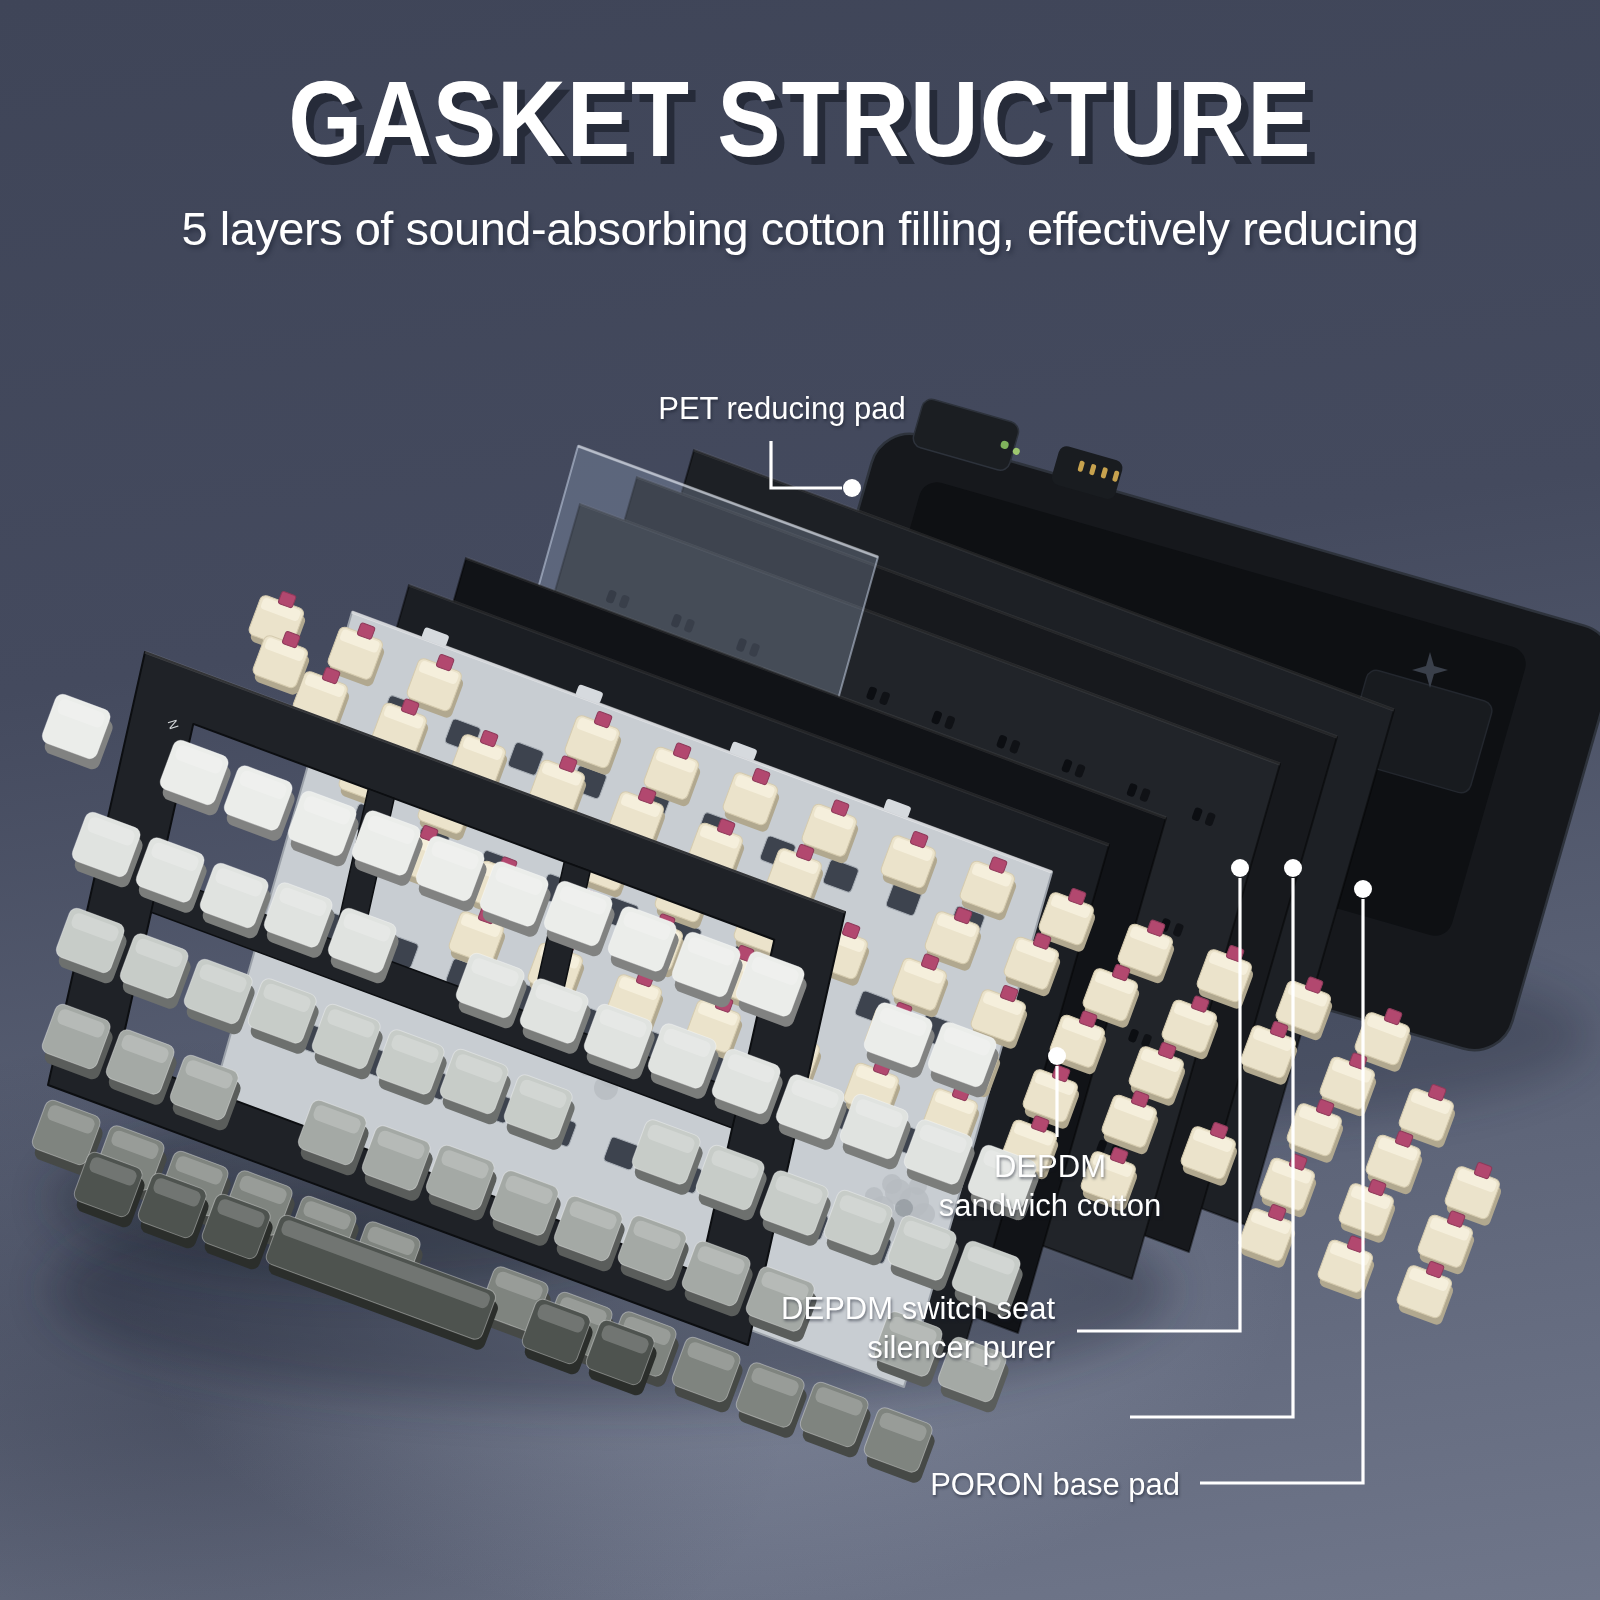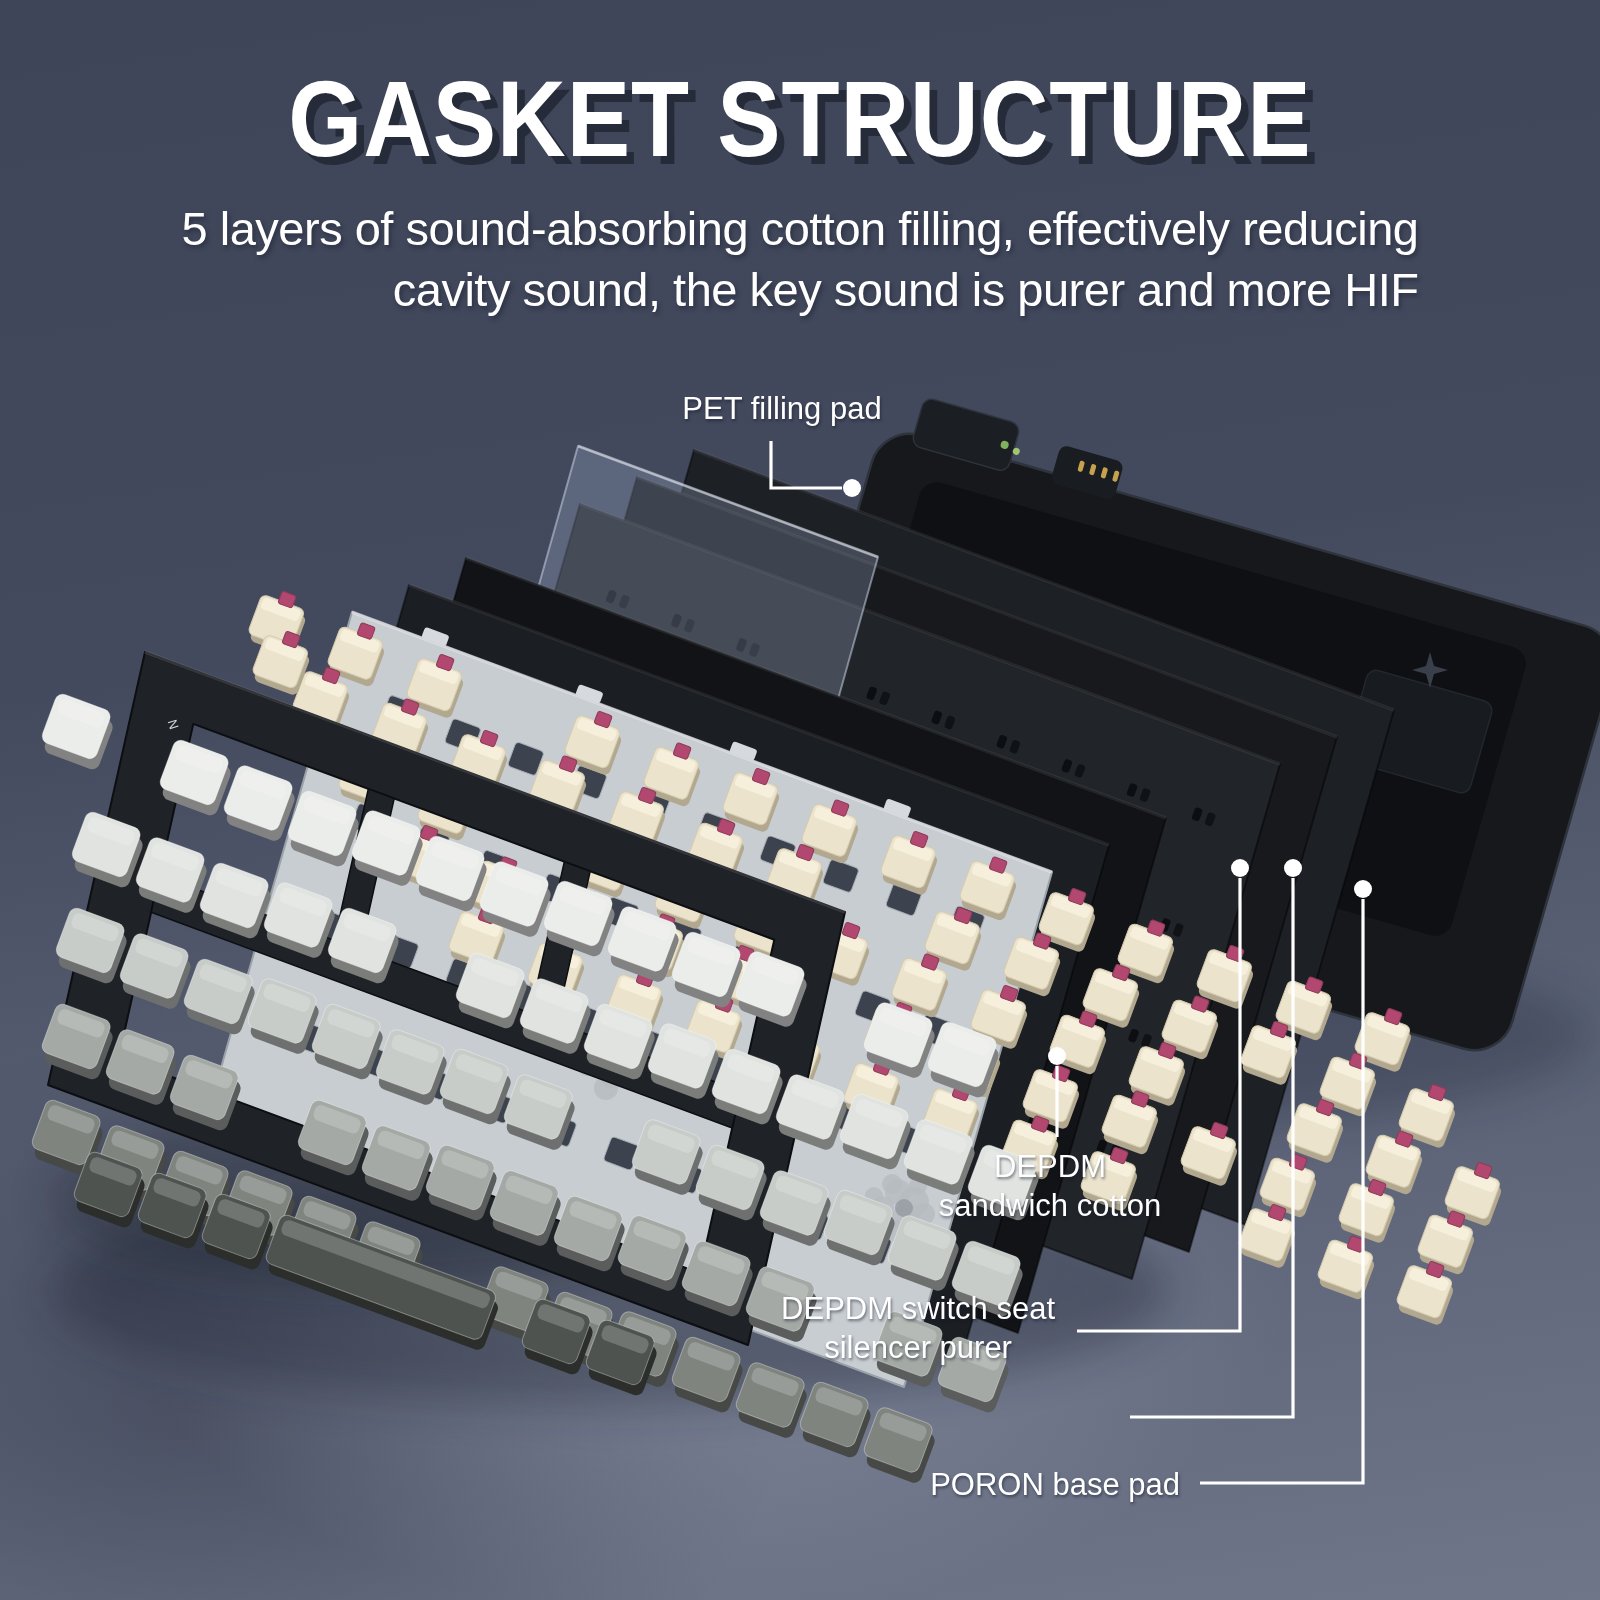--- a/index.html
+++ b/index.html
@@ -21,21 +21,21 @@
   .subtitle{
     position:absolute;left:50%;top:198px;transform:translateX(-50%);
     text-align:right;font-size:47px;line-height:61px;letter-spacing:-0.5px;
     white-space:nowrap;color:#fff;text-shadow:2px 3px 4px rgba(22,28,44,.5);
   }
   .callout{
     position:absolute;color:#fff;font-size:31px;line-height:39px;
     white-space:nowrap;text-shadow:1px 2px 3px rgba(20,26,40,.55);
   }
   .c-center{text-align:center;transform:translate(-50%,-50%);}
-  .c-right{text-align:center;transform:translateY(-50%);}
+  .c-right{text-align:right;transform:translateY(-50%);}
 </style>
 </head>
 <body>
 
 <div class="stage">
   <svg id="scene" viewBox="0 0 1600 1600">
       <defs>
         <filter id="soft" x="-60%" y="-60%" width="220%" height="220%">
           <feGaussianBlur stdDeviation="22"></feGaussianBlur>
         </filter>
@@ -1297,25 +1297,24 @@
         <circle cx="1293" cy="868" r="9" fill="#ffffff"></circle>
         <path d="M1200,1483 L1363,1483 L1363,899" fill="none" stroke="#ffffff" stroke-width="3.2"></path>
         <circle cx="1363" cy="889" r="9" fill="#ffffff"></circle>
       </g>
     </svg>
 
   <h1 class="title">GASKET STRUCTURE</h1>
 
   <div class="subtitle">
     <div>5 layers of sound-absorbing cotton filling, effectively reducing</div>
-    <div>cavity sound, the key sound is purer and more HIF</div>
   </div>
 
   <div class="callout c-center" style="left:782px;top:408px">
-    <div>PET filling pad</div>
+    <div>PET reducing pad</div>
   </div>
 
   <div class="callout c-center" style="left:1050px;top:1186px">
     <div>DEPDM</div>
     <div>sandwich cotton</div>
   </div>
 
   <div class="callout c-right" style="right:545px;top:1328px">
     <div>DEPDM switch seat</div>
     <div>silencer purer</div>

